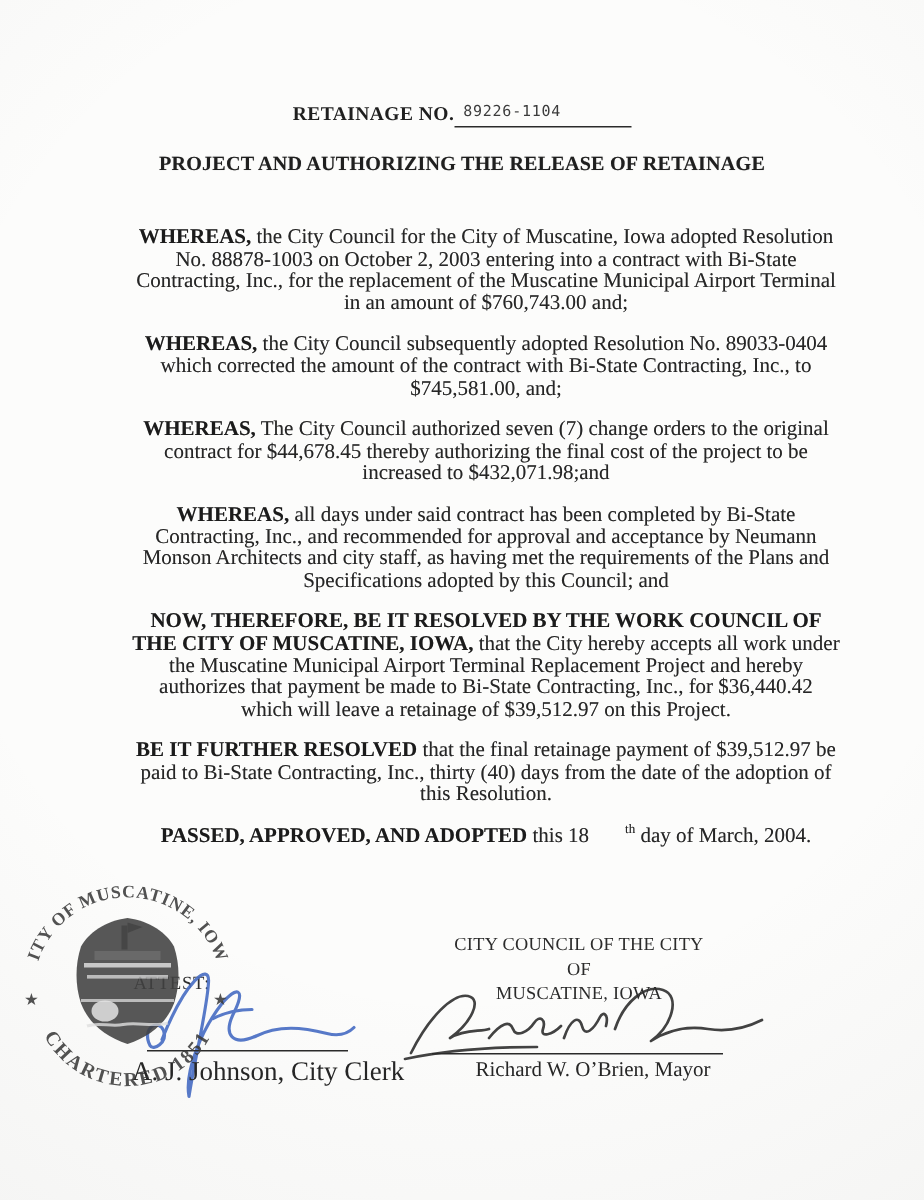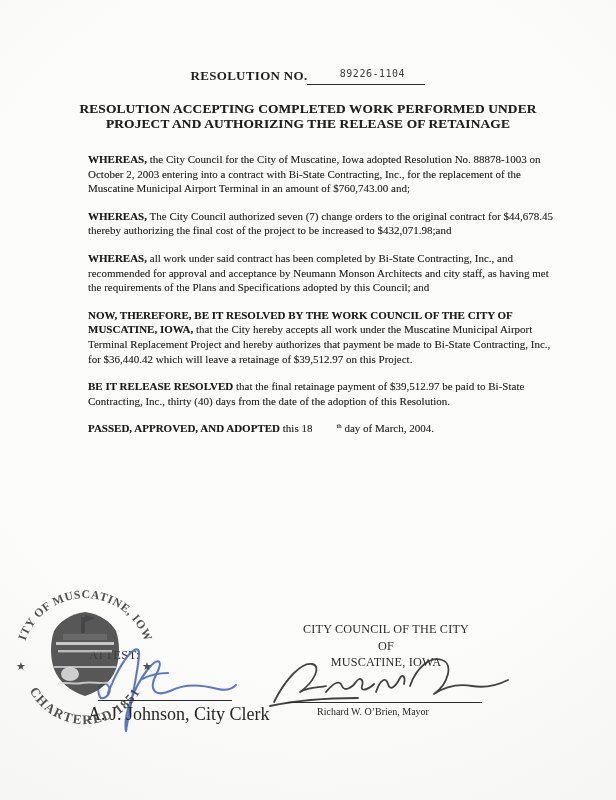--- a/index.html
+++ b/index.html
@@ -20,90 +20,91 @@
     position:absolute;top:68px;left:0;width:616px;
     text-align:center;
     font-size:13px;font-weight:bold;letter-spacing:0.3px;
     color:#1f1f1f;
   }
   .res-underline{
     display:inline-block;
     width:118px;
     margin-left:0;
     border-bottom:1.6px solid #2b2b2b;
-    text-align:center;
+    text-align:left;
     vertical-align:baseline;
   }
   .res-number{
     font-family:"DejaVu Sans Mono", monospace;
     font-size:10px;font-weight:normal;
     letter-spacing:0.5px;color:#3c3c3c;
     position:relative;top:-3px;left:6px;
   }
   .heading{
     position:absolute;top:101px;left:58px;width:500px;
     text-align:center;
     font-size:13.4px;font-weight:bold;line-height:15.4px;
     letter-spacing:0.15px;color:#1f1f1f;
     text-shadow:0 0 0.5px rgba(40,40,40,0.45);
   }
   .body-text{
     position:absolute;top:152px;left:88px;width:472px;
-    font-size:11px;line-height:14.6px;
+    font-size:14px;line-height:14.6px;
     color:#262626;
     text-shadow:0 0 0.4px rgba(40,40,40,0.4);
+    text-align:center;
   }
   .para{margin:13px 0 0 0;}
   .para strong{color:#1b1b1b;}
   sup{font-size:0.62em;line-height:0;margin-left:24px;}
   .sig-area{position:absolute;top:615px;left:0;width:616px;height:160px;padding-left:28px;}
   .council{
     position:absolute;left:299px;top:6px;width:174px;
     text-align:center;font-size:12.2px;line-height:16.5px;
     color:#2b2b2b;letter-spacing:0.2px;
   }
   .attest{
     position:absolute;left:89px;top:33px;
     font-size:12.4px;color:#2e2e2e;letter-spacing:0.5px;
   }
   .clerk-sig{position:absolute;left:90px;top:20px;}
   .clerk-line{position:absolute;left:98px;top:85px;width:134px;border-bottom:1.3px solid #2a2a2a;}
   .clerk-name{position:absolute;left:88px;top:89px;font-size:18px;color:#262626;}
   .mayor-sig{position:absolute;left:268px;top:37px;}
   .mayor-line{position:absolute;left:288px;top:87px;width:194px;border-bottom:1.3px solid #2a2a2a;}
-  .mayor-name{position:absolute;left:317px;top:91px;font-size:10px;color:#262626;}
+  .mayor-name{position:absolute;left:317px;top:91px;font-size:14px;color:#262626;}
   .seal{position:absolute;left:8px;top:584px;opacity:0.88;}
   .seal-ring{
     font-family:"Liberation Serif", serif;
     font-weight:bold;font-size:11.8px;letter-spacing:0.6px;
     fill:#3a3a3a;
   }
   .seal-bottom{font-size:13.2px;letter-spacing:1.6px;}
   .seal-star{font-size:11px;fill:#3a3a3a;}
 </style>
 </head>
 <body>
 
 <div class="page">
 
   <div class="res-line">
-    <span>RESOLUTION NO.</span><span class="res-underline"><span class="res-number">89226-1104</span></span>
+    <span>RETAINAGE NO.</span><span class="res-underline"><span class="res-number">89226-1104</span></span>
   </div>
 
   <div class="heading">
-    <div>RESOLUTION ACCEPTING COMPLETED WORK PERFORMED UNDER</div>
     <div>PROJECT AND AUTHORIZING THE RELEASE OF RETAINAGE</div>
   </div>
 
   <div class="body-text">
     <p class="para" style="margin-top:0"><strong>WHEREAS,</strong><span> the City Council for the City of Muscatine, Iowa adopted Resolution No. 88878-1003 on October 2, 2003 entering into a contract with Bi-State Contracting, Inc., for the replacement of the Muscatine Municipal Airport Terminal in an amount of $760,743.00 and;</span></p>
+    <p class="para"><strong>WHEREAS,</strong><span> the City Council subsequently adopted Resolution No. 89033-0404 which corrected the amount of the contract with Bi-State Contracting, Inc., to $745,581.00, and;</span></p>
     <p class="para"><strong>WHEREAS,</strong><span> The City Council authorized seven (7) change orders to the original contract for $44,678.45 thereby authorizing the final cost of the project to be increased to $432,071.98;and</span></p>
-    <p class="para"><strong>WHEREAS,</strong><span> all work under said contract has been completed by Bi-State Contracting, Inc., and recommended for approval and acceptance by Neumann Monson Architects and city staff, as having met the requirements of the Plans and Specifications adopted by this Council; and</span></p>
+    <p class="para"><strong>WHEREAS,</strong><span> all days under said contract has been completed by Bi-State Contracting, Inc., and recommended for approval and acceptance by Neumann Monson Architects and city staff, as having met the requirements of the Plans and Specifications adopted by this Council; and</span></p>
     <p class="para"><strong>NOW, THEREFORE, BE IT RESOLVED BY THE WORK COUNCIL OF THE CITY OF MUSCATINE, IOWA,</strong><span> that the City hereby accepts all work under the Muscatine Municipal Airport Terminal Replacement Project and hereby authorizes that payment be made to Bi-State Contracting, Inc., for $36,440.42 which will leave a retainage of $39,512.97 on this Project.</span></p>
-    <p class="para"><strong>BE IT RELEASE RESOLVED</strong><span> that the final retainage payment of $39,512.97 be paid to Bi-State Contracting, Inc., thirty (40) days from the date of the adoption of this Resolution.</span></p>
+    <p class="para"><strong>BE IT FURTHER RESOLVED</strong><span> that the final retainage payment of $39,512.97 be paid to Bi-State Contracting, Inc., thirty (40) days from the date of the adoption of this Resolution.</span></p>
     <p class="para"><strong>PASSED, APPROVED, AND ADOPTED</strong><span> this 18</span><sup>th</sup><span> day of March, 2004.</span></p>
   </div>
 
   <div class="sig-area">
     <div class="council">
       <div>CITY COUNCIL OF THE CITY OF</div>
       <div>MUSCATINE, IOWA</div>
     </div>
 
     <div class="attest">ATTEST:</div>

